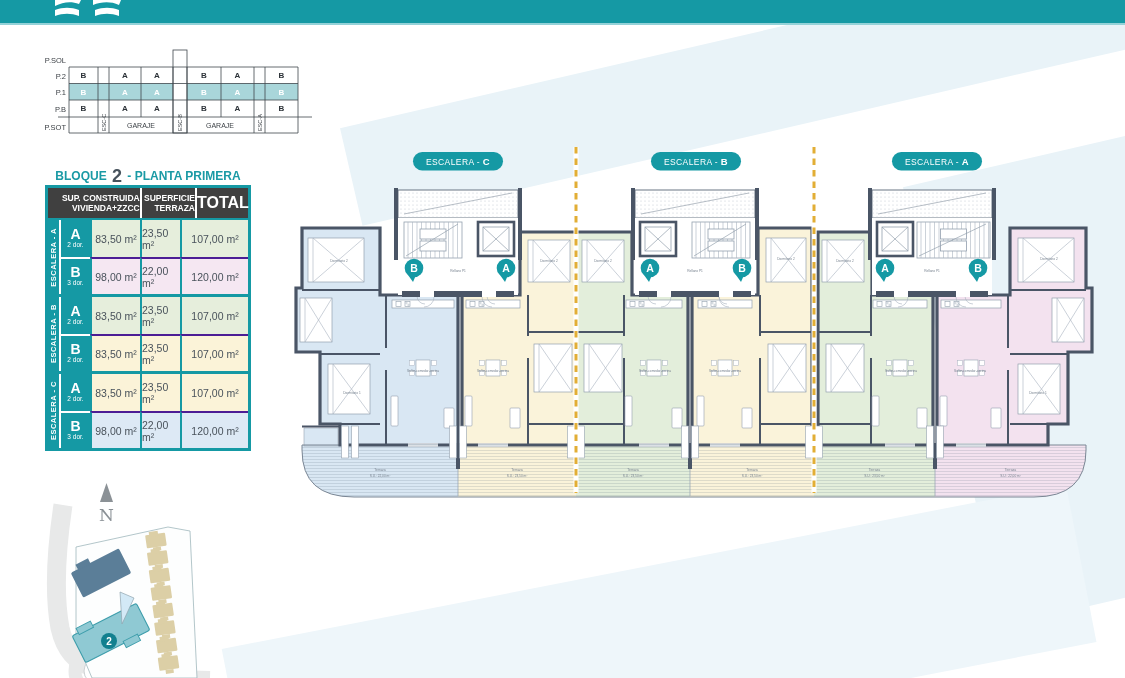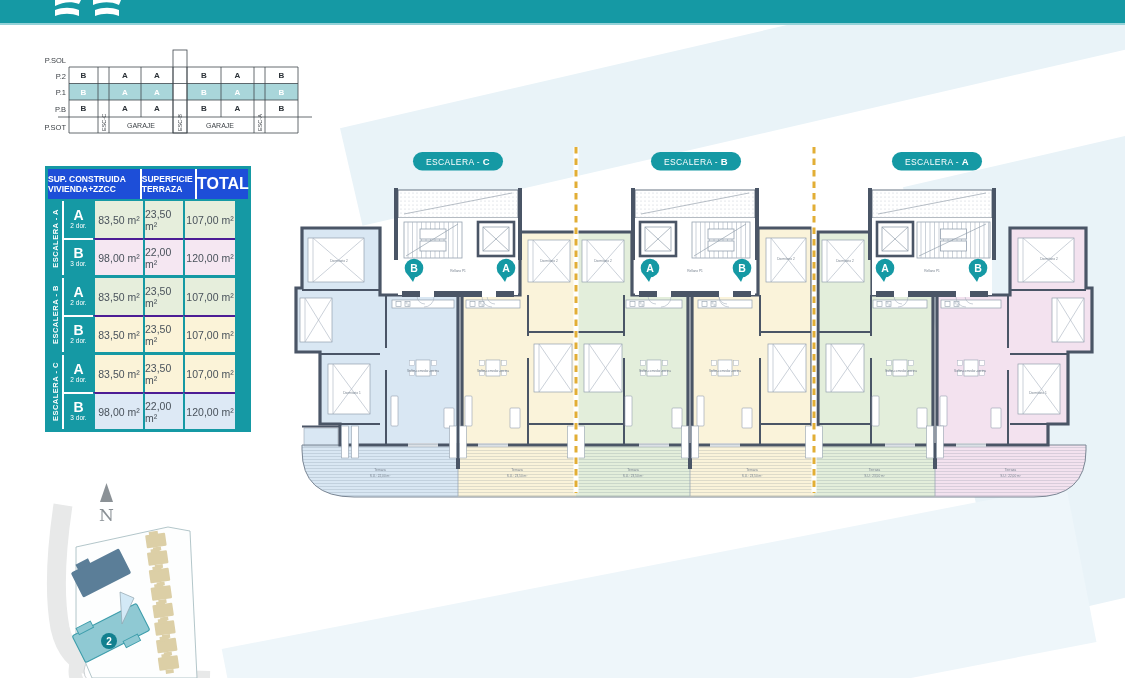--- a/index.html
+++ b/index.html
@@ -5,35 +5,35 @@
   html,body{margin:0;padding:0}
   body{width:1125px;height:678px;position:relative;font-family:"Liberation Sans",sans-serif;background:#fff;overflow:hidden}
   #scene{position:absolute;left:0;top:0}
   .topbar{position:absolute;left:0;top:0;width:1125px;height:23px;background:#1599a4;border-bottom:2px solid #94d2d8}
   .logo{position:absolute;left:53px;top:0}
   .btable{position:absolute;left:45px;top:166px;width:206px}
   .btitle{text-align:center;font-weight:bold;color:#1a9aa5;font-size:12px;height:19px;white-space:nowrap}
   .btitle .num{color:#47525c;font-size:18px;vertical-align:-2px;padding:0 2px}
   .tbl{border:3px solid #1599a4;background:#1599a4}
   .thead{display:flex;background:#fff;gap:2px}
-  .th{background:#1d4ed8;color:#fff;font-weight:bold;text-align:left;font-size:8.5px;line-height:10px;display:flex;flex-direction:column;justify-content:center;height:30px;box-sizing:border-box}
+  .th{background:#404040;color:#fff;font-weight:bold;text-align:right;font-size:8.5px;line-height:10px;display:flex;flex-direction:column;justify-content:center;height:30px;box-sizing:border-box}
   .th.c1{width:93px}.th.c2{width:54px}.th.c3{width:51px;font-size:16px}
   .grp{display:flex;border-top:3px solid #1599a4}
   .thead + .grp{border-top:2px solid #1599a4}
   .band{width:14px;background:#1599a4;border-right:2px solid #fff;display:flex;align-items:center;justify-content:center}
   .band span{writing-mode:vertical-rl;transform:rotate(180deg);color:#fff;font-weight:bold;font-size:7.5px;letter-spacing:.5px;white-space:nowrap}
   .grows{flex:1;display:flex;flex-direction:column}
   .row{display:flex;height:37px}
   .row + .row .letter{border-top:2px solid #fff}
   .row + .row .val{border-top:2px solid #4c1d95}
   .letter{width:29px;background:#1599a4;color:#fff;text-align:center;box-sizing:border-box;display:flex;flex-direction:column;justify-content:center}
   .letter .big{font-weight:bold;font-size:14px;line-height:13px}
   .letter .dor{font-size:6.5px;line-height:8px}
   .val{box-sizing:border-box;border-left:2px solid #1599a4;display:flex;align-items:center;justify-content:center;font-weight:normal;font-size:10.5px;color:#49525b}
-  .v1{width:50px}.v2{width:40px}.v3{width:52px}
+  .v1{width:50px}.v2{width:40px}.v3{width:68px}
 </style>
 </head>
 <body>
 
 <svg id="scene" width="1125" height="678" viewBox="0 0 1125 678">
   <defs>
     <pattern id="dots" width="4" height="4" patternUnits="userSpaceOnUse">
       <circle cx="1" cy="1" r="0.5" fill="#b4bec9"></circle>
     </pattern>
     <pattern id="deck" width="6" height="3" patternUnits="userSpaceOnUse">
@@ -542,20 +542,21 @@
       <text x="281.5" y="111.3" text-anchor="middle" font-size="8" font-weight="bold" fill="#2c3238">B</text>
       <text x="141" y="128" text-anchor="middle" font-size="7" fill="#3a3f44">GARAJE</text>
       <text x="220" y="128" text-anchor="middle" font-size="7" fill="#3a3f44">GARAJE</text>
       <text x="105.5" y="131" font-size="5.5" fill="#3a3f44" transform="rotate(-90 105.5 131)">ESC-C</text>
       <text x="182" y="131" font-size="5.5" fill="#3a3f44" transform="rotate(-90 182 131)">ESC-B</text>
       <text x="261.5" y="131" font-size="5.5" fill="#3a3f44" transform="rotate(-90 261.5 131)">ESC-A</text>
     </g>
   </svg>
 
 <div class="btable">
+  <div class="btitle"><span>BLOQUE</span> <span class="num">2</span> <span>- PLANTA PRIMERA</span></div>
   <div class="tbl" id="tbl">
       <div class="thead">
         <div class="th c1">SUP. CONSTRUIDA<br>VIVIENDA+ZZCC</div>
         <div class="th c2">SUPERFICIE<br>TERRAZA</div>
         <div class="th c3">TOTAL</div>
       </div>
       <div class="grp">
         <div class="band">
           <span>ESCALERA - A</span>
         </div>

